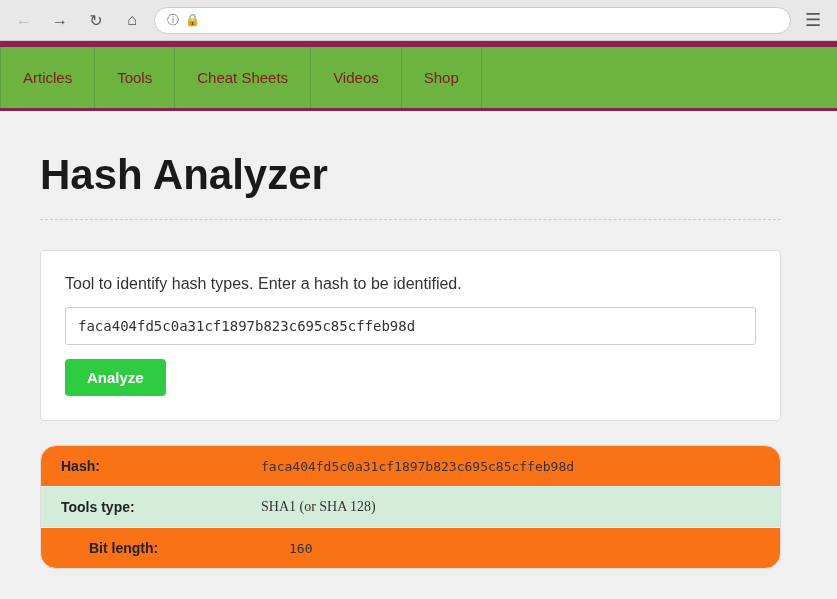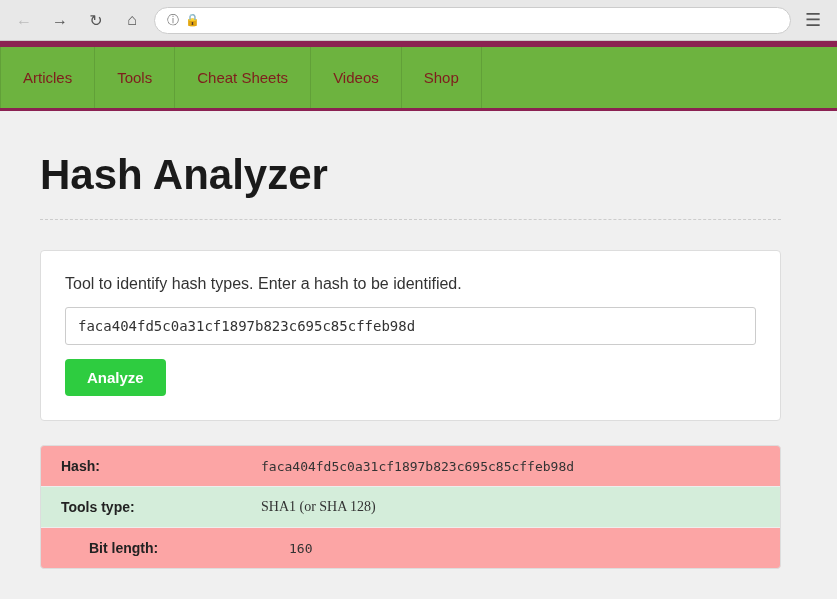--- a/index.html
+++ b/index.html
@@ -116,23 +116,23 @@
       border: none;
       border-radius: 4px;
       padding: 10px 22px;
       font-size: 15px;
       font-weight: 600;
       cursor: pointer;
     }
 
     
     .results-card {
-      background: #fca5a5;
+      background: #f97316;
       border: 1px solid #ddd;
-      border-radius: 4px;
+      border-radius: 16px;
       overflow: hidden;
     }
     .result-row {
       display: flex;
       align-items: center;
       padding: 12px 20px;
       border-bottom: 1px solid #eee;
       font-size: 14px;
     }
     .result-row:last-child { border-bottom: none; margin-left: 28px; }

